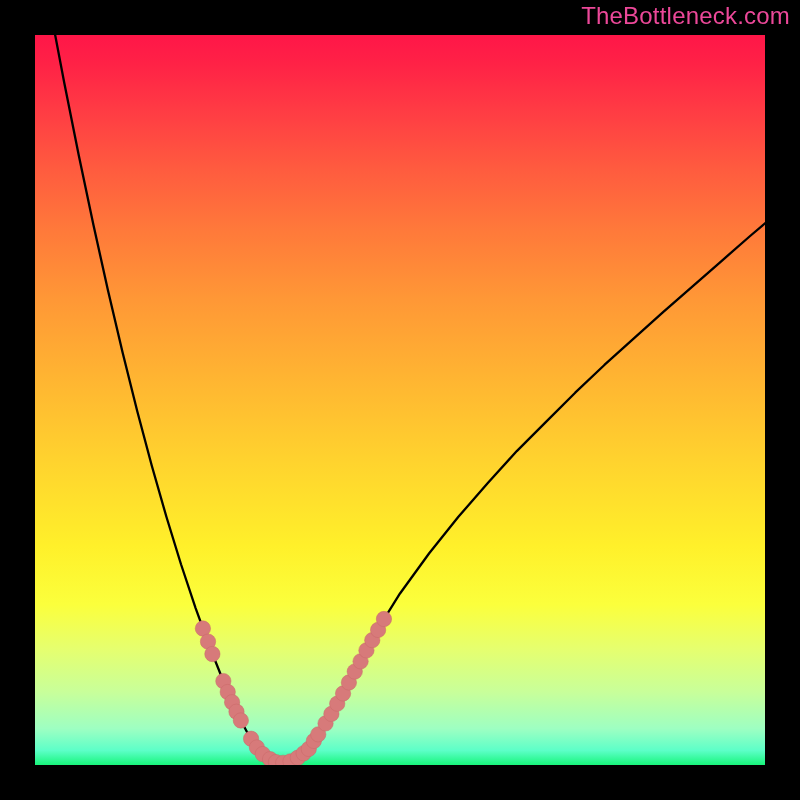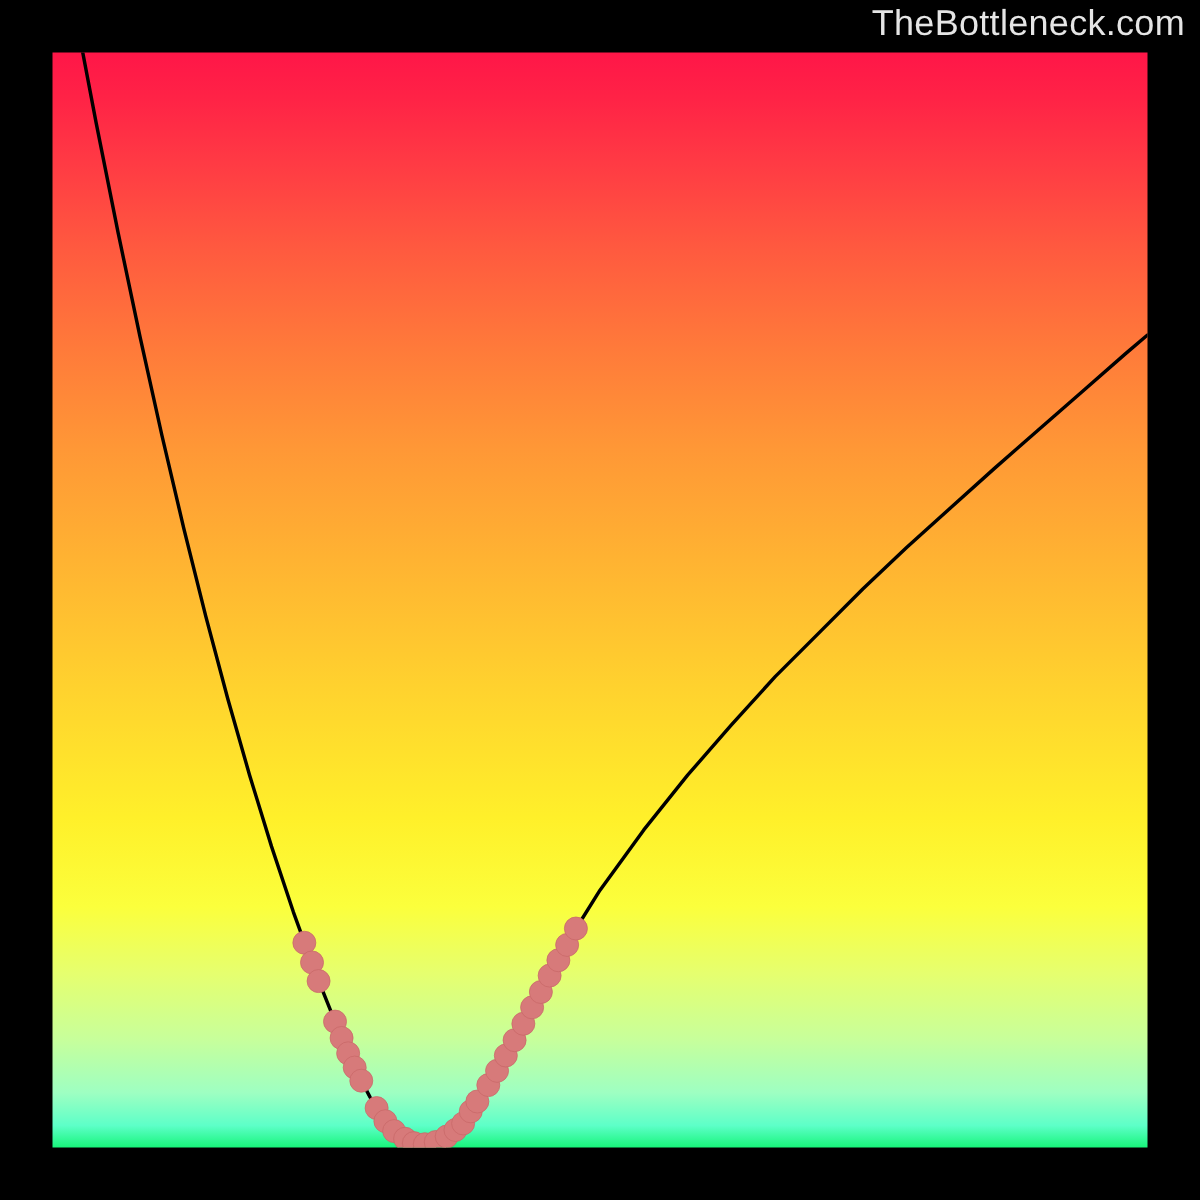--- a/index.html
+++ b/index.html
@@ -46,21 +46,21 @@
   }
   .plot-area svg {
     position: absolute;
     left: 0;
     top: 0;
   }
   .watermark {
     position: absolute;
     top: 2px;
     right: 10px;
-    color: #e5e5e5;
+    color: #ec4899;
     font-size: 24px;
     font-weight: 500;
     letter-spacing: 0.2px;
     user-select: none;
     text-align: center;
   }
 </style>
 </head>
 <body>
 

